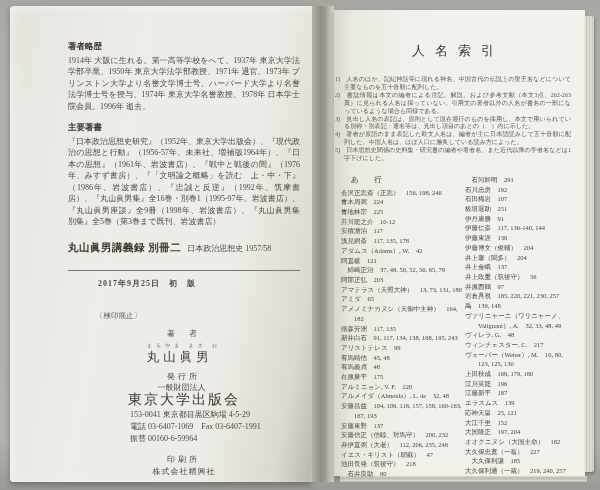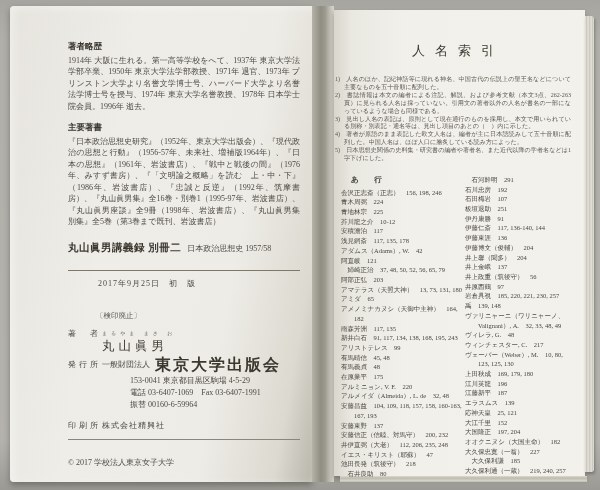--- a/index.html
+++ b/index.html
@@ -32,46 +32,46 @@
     position:absolute;left:340px;top:476px;width:247px;height:6px;
     background:repeating-linear-gradient(180deg,#dddad1 0px,#bdbab0 2px,#cfccc3 4px);
   }
   
   .colophon{position:absolute;left:68px;top:41px;width:232px;font-size:8px;line-height:11.5px;color:#4e4a43;}
   .sec-head{font-weight:bold;font-size:8.5px;color:#3a362f;margin:0 0 2px 0;}
   .para{margin:0 0 10px 0;text-align:justify;}
   .title-line{margin:14px 0 0 0;padding-bottom:16px;border-bottom:1px solid #7c786e;white-space:nowrap;}
   .title-main{font-size:10.5px;font-weight:bold;color:#3c382f;letter-spacing:.5px;}
   .title-sub{font-size:8px;margin-left:4px;}
-  .edition{margin:7px 0 0 30px;letter-spacing:1px;}
+  .edition{margin:7px 0 0 30px;letter-spacing:1px;font-weight:bold;}
   .stamp{margin:20px 0 0 28px;font-size:7.5px;color:#59554d;}
-  .crow{display:flex;align-items:flex-start;margin-top:7px;}
+  .crow{display:flex;align-items:center;margin-top:7px;flex-direction:column;}
   .clabel{width:34px;font-size:8px;letter-spacing:3px;flex:none;color:#4e4a43;}
   .clabel.ind{margin-left:24px;}
   .author-name{font-size:12.5px;letter-spacing:4px;color:#3c382f;}
   .furigana{font-size:5px;letter-spacing:4px;color:#6b675e;margin-bottom:1px;}
   .pub-prefix{font-size:8px;margin-right:5px;}
-  .pub-name{font-size:16px;letter-spacing:2px;color:#3c382f;font-weight:bold;}
+  .pub-name{font-size:14px;letter-spacing:2px;color:#3c382f;}
   .rep-name{font-size:9.5px;letter-spacing:2px;color:#3c382f;}
   .addr{margin:4px 0 0 62px;line-height:12px;}
   .maker{margin-top:9px;}
   .maker .crow{margin-top:1px;}
   .mk-name{font-size:8px;letter-spacing:1px;}
   .foot{margin-top:8px;padding-top:17px;border-top:1px solid #8a867c;}
   .foot-line{line-height:11px;}
   
   .indexpage{position:absolute;left:335px;top:42px;width:236px;color:#4a463f;}
   .idx-title{text-align:center;font-size:13px;letter-spacing:10px;color:#3c382f;padding-left:10px;}
   .idx-notes{margin-top:16px;font-size:6.1px;line-height:7.9px;color:#5a564e;}
   .note{padding-left:9px;text-indent:-9px;text-align:justify;}
   .idx-cols{display:flex;margin-top:12px;}
   .idx-col{font-size:6.5px;line-height:9.7px;}
   .idx-col.left{width:124px;flex:none;margin-left:6px;}
   .idx-col.right{width:106px;flex:none;}
-  .gyo-head{font-weight:bold;font-size:7.5px;letter-spacing:4px;color:#3a362f;margin:0 0 3px 10px;}
+  .gyo-head{font-weight:normal;font-size:7.5px;letter-spacing:4px;color:#3a362f;margin:0 0 3px 10px;}
   .entry{padding-left:13px;text-indent:-13px;}
 </style>
 </head>
 <body>
 
 <div class="stage">
 
   <div class="page-left"></div>
   <div class="gutter"></div>
   <div class="page-right"></div>

